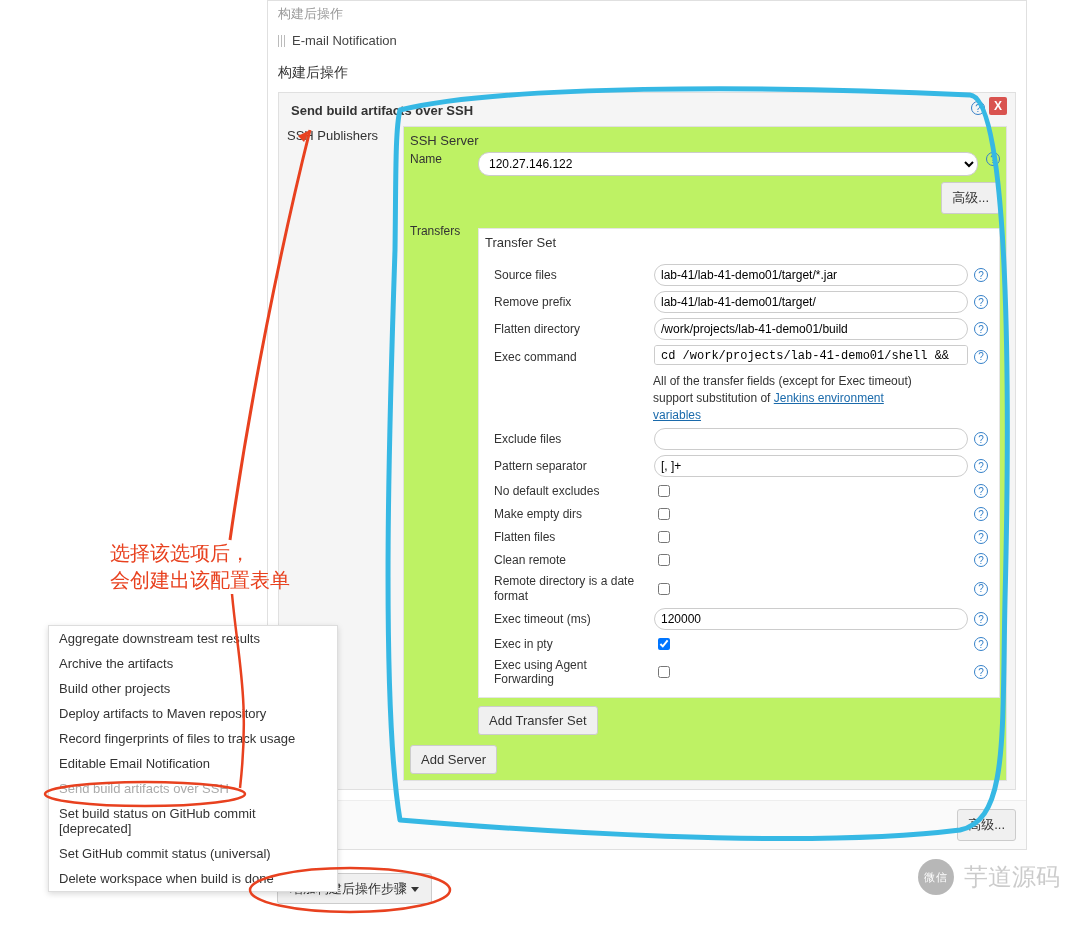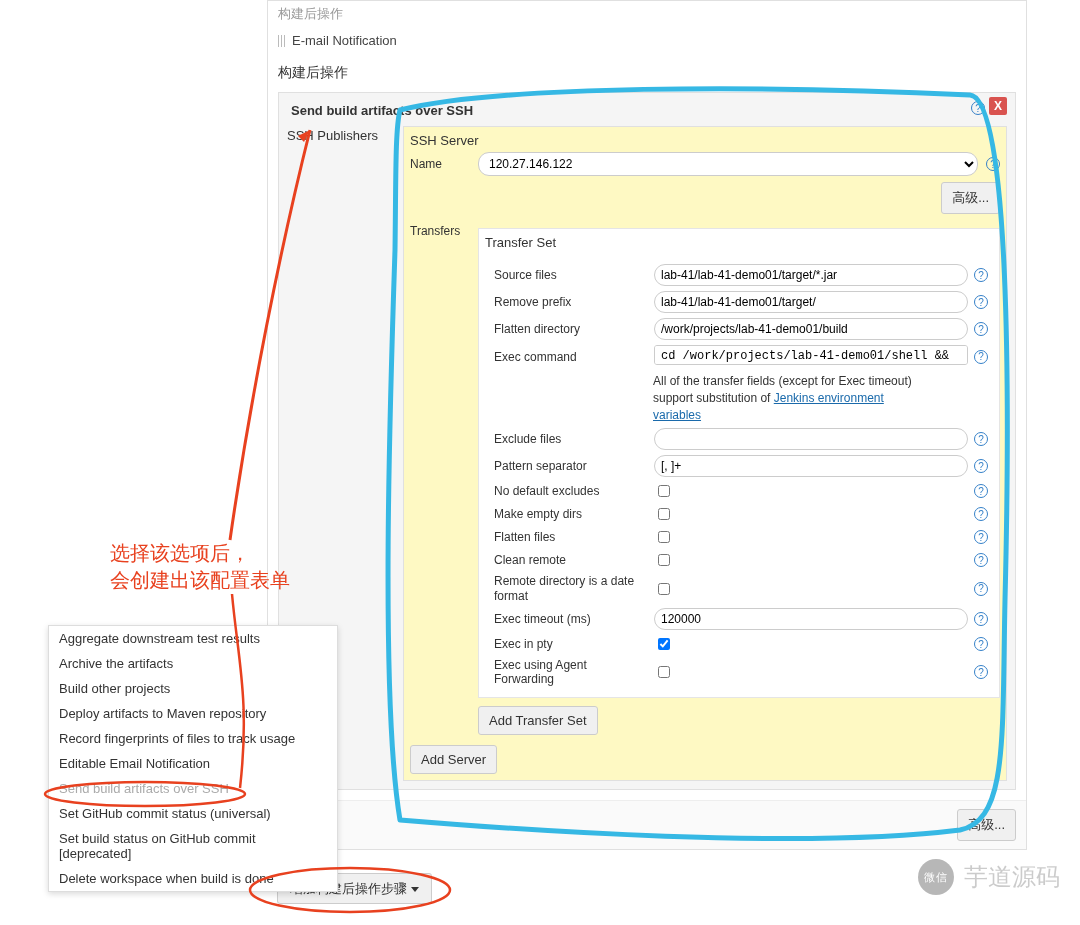--- a/index.html
+++ b/index.html
@@ -78,31 +78,31 @@
     margin-top: 6px;
   }
   .pub-label {
     width: 110px;
     font-size: 13px;
     color: #333;
     padding-top: 2px;
   }
   .pub-content {
     flex: 1;
-    background: #fef9c3;
+    background: #bef264;
     border: 1px solid #e0e0e0;
     padding: 6px;
   }
   .server-title {
     font-size: 13px;
     color: #333;
   }
   .field-row {
     display: flex;
-    align-items: center;
+    align-items: flex-start;
     gap: 8px;
     margin: 4px 0;
   }
   .field-label {
     width: 150px;
     font-size: 12px;
     color: #333;
   }
   .field-label.narrow { width: 60px; }
   .field-input {
@@ -432,22 +432,22 @@
 </div>
 
 <div class="dropdown-menu" id="dd-menu">
     <div class="item">Aggregate downstream test results</div>
     <div class="item">Archive the artifacts</div>
     <div class="item">Build other projects</div>
     <div class="item">Deploy artifacts to Maven repository</div>
     <div class="item">Record fingerprints of files to track usage</div>
     <div class="item">Editable Email Notification</div>
     <div class="item disabled">Send build artifacts over SSH</div>
+    <div class="item">Set build status on GitHub commit [deprecated]</div>
     <div class="item">Set GitHub commit status (universal)</div>
-    <div class="item">Set build status on GitHub commit [deprecated]</div>
     <div class="item">Delete workspace when build is done</div>
   </div>
 
 <div class="anno-text">选择该选项后，
 会创建出该配置表单</div>
 
 <svg class="overlay">
 
   <path d="M 230 540 C 250 400, 280 250, 310 130" stroke="#e8411f" stroke-width="3" fill="none"></path>
   <path d="M 310 130 l -12 6 l 6 6 z" fill="#e8411f"></path>

